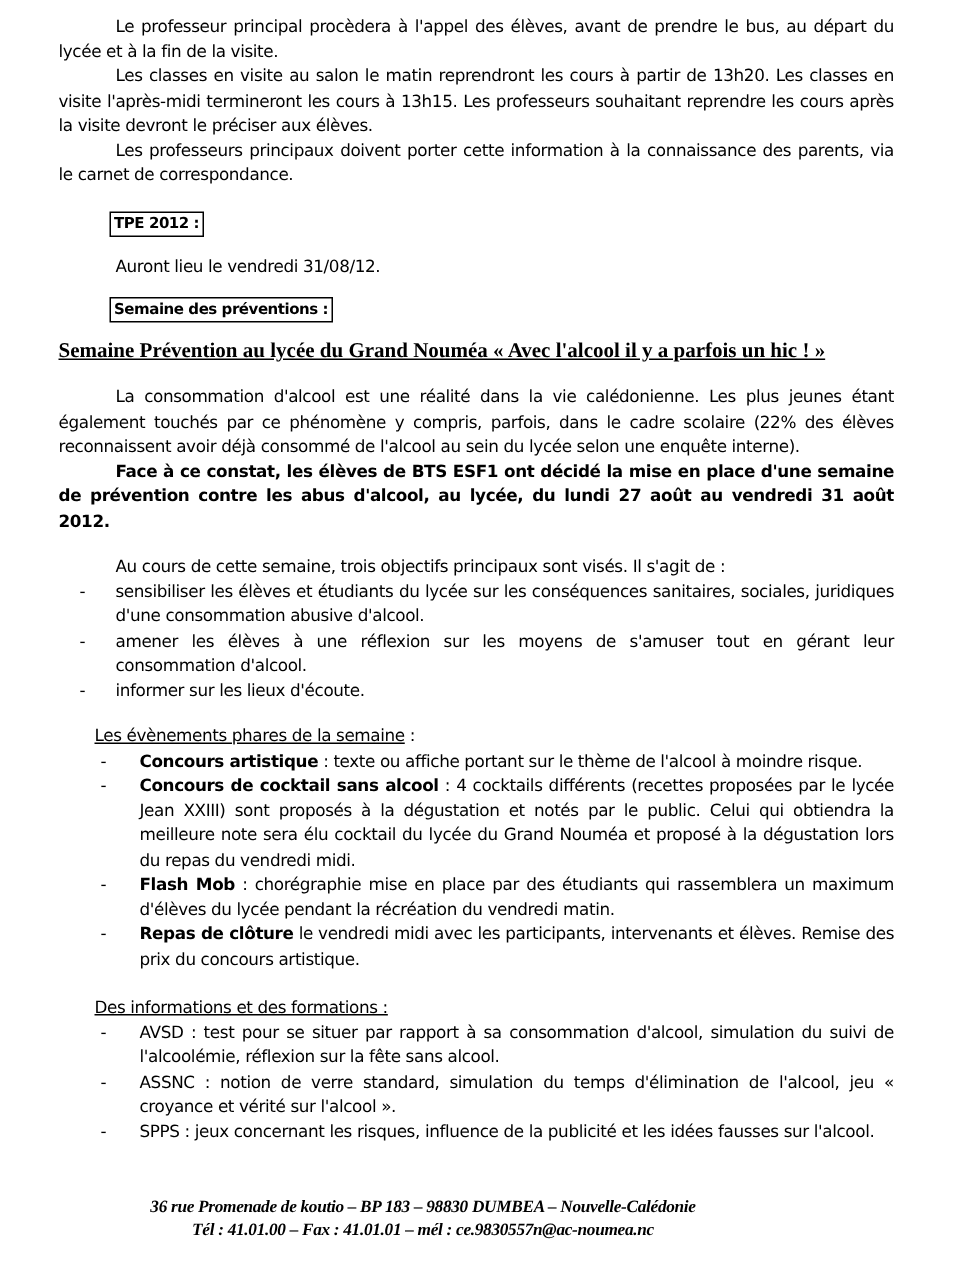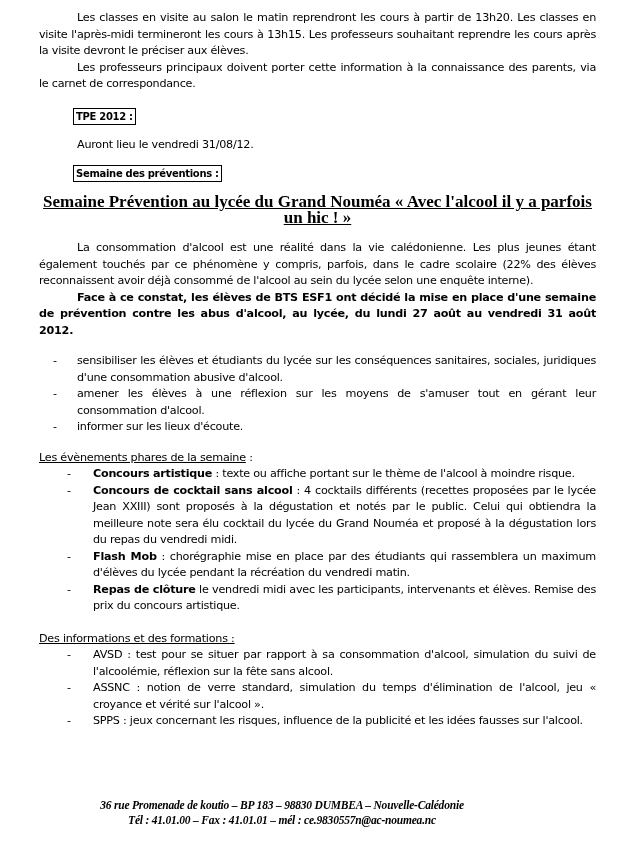--- a/index.html
+++ b/index.html
@@ -9,58 +9,60 @@
     font-size: 11.2px;
   }
   .page { position: absolute; left: 39px; top: 10px; width: 557px; }
   .p { margin: 0; line-height: 16.5px; text-align: justify; letter-spacing: -0.25px; }
   .indent { text-indent: 38px; }
   .boxhead {
     display: inline-block; border: 1px solid #000; padding: 1px 2px 0 2px;
     font-weight: bold; font-size: 10px; line-height: 14px; letter-spacing: -0.3px; margin-left: 34px;
   }
   .title {
-    font-family: "Liberation Serif", serif; font-weight: bold; font-size: 17px;
-    text-decoration: underline; text-align: center; margin: 0; line-height: 16px;
+    font-family: "Liberation Serif", serif; font-weight: bold; font-size: 14px;
+    text-decoration: underline; text-align: left; margin: 0; line-height: 16px;
   }
   .b { font-weight: bold; }
-  .u { text-decoration: underline; }
+  .u { text-decoration: underline; margin-left: 24px; }
   ul.dash { list-style: none; margin: 0; padding: 0; }
   ul.dash li { position: relative; padding-left: 38px; line-height: 16.5px; text-align: justify; letter-spacing: -0.25px; }
   ul.dash li::before { content: "-"; position: absolute; left: 14px; }
   ul.dash.inset li { padding-left: 54px; }
   ul.dash.inset li::before { left: 28px; }
   .footer {
     position: absolute; left: 0; width: 564px; top: 798px;
     font-family: "Liberation Serif", serif; font-style: italic; font-weight: bold;
     font-size: 11.5px; text-align: center; line-height: 15px; letter-spacing: -0.2px;
   }
 </style>
 </head>
 <body>
 
 <div class="page">
+  <p class="p indent">Le professeur principal procèdera à l'appel des élèves, avant de prendre le bus, au départ du lycée et à la fin de la visite.</p>
   <p class="p indent">Les classes en visite au salon le matin reprendront les cours à partir de 13h20. Les classes en visite l'après-midi termineront les cours à 13h15. Les professeurs souhaitant reprendre les cours après la visite devront le préciser aux élèves.</p>
   <p class="p indent">Les professeurs principaux doivent porter cette information à la connaissance des parents, via le carnet de correspondance.</p>
 
   <div style="height:15px"></div>
   <span class="boxhead">TPE 2012 :</span>
   <div style="height:12px"></div>
   <p class="p indent">Auront lieu le vendredi 31/08/12.</p>
 
   <div style="height:12px"></div>
   <span class="boxhead">Semaine des préventions :</span>
   <div style="height:12px"></div>
   <p class="title">Semaine Prévention au lycée du Grand Nouméa « Avec l'alcool il y a parfois un hic ! »</p>
 
   <div style="height:14px"></div>
   <p class="p indent">La consommation d'alcool est une réalité dans la vie calédonienne. Les plus jeunes étant également touchés par ce phénomène y compris, parfois, dans le cadre scolaire (22% des élèves reconnaissent avoir déjà consommé de l'alcool au sein du lycée selon une enquête interne).</p>
   <p class="p indent b">Face à ce constat, les élèves de BTS ESF1 ont décidé la mise en place d'une semaine de prévention contre les abus d'alcool, au lycée, du lundi 27 août au vendredi 31 août 2012.</p>
 
   <div style="height:14px"></div>
+  <p class="p" style="padding-left:38px">Au cours de cette semaine, trois objectifs principaux sont visés. Il s'agit de :</p>
   <ul class="dash">
     <li>sensibiliser les élèves et étudiants du lycée sur les conséquences sanitaires, sociales, juridiques d'une consommation abusive d'alcool.</li>
     <li>amener les élèves à une réflexion sur les moyens de s'amuser tout en gérant leur consommation d'alcool.</li>
     <li>informer sur les lieux d'écoute.</li>
   </ul>
 
   <div style="height:14px"></div>
   <p class="p"><span class="u">Les évènements phares de la semaine</span><span> :</span></p>
   <ul class="dash inset">
     <li><span class="b">Concours artistique</span><span> : texte ou affiche portant sur le thème de l'alcool à moindre risque.</span></li>

